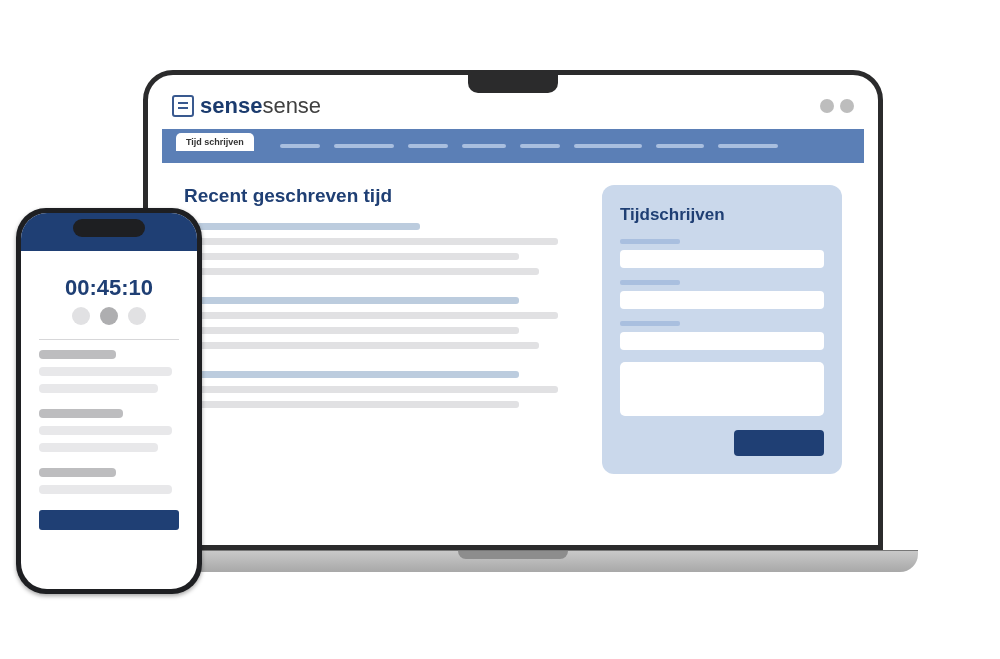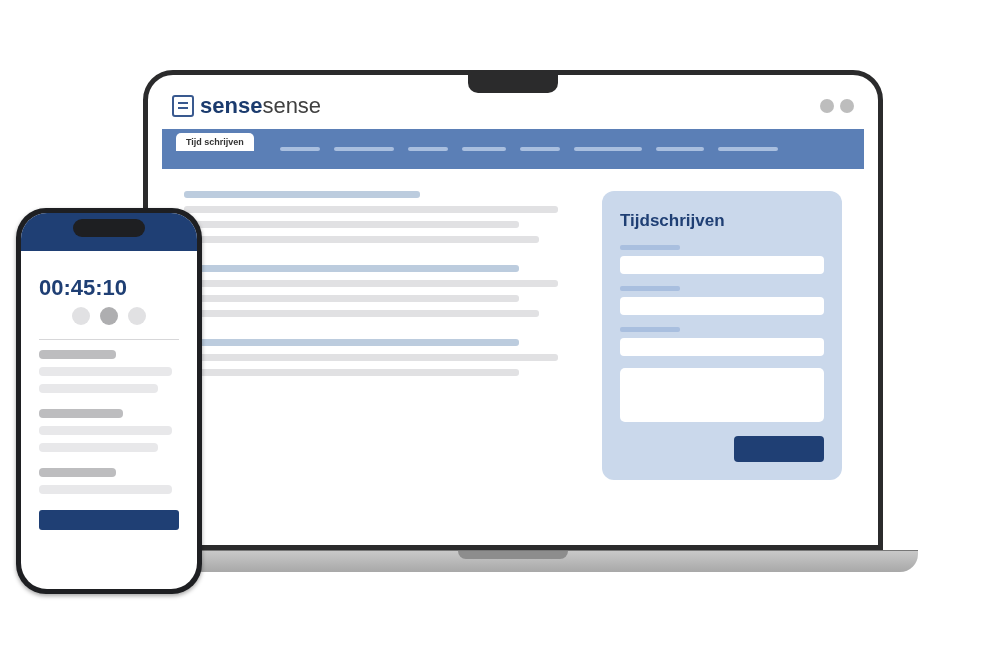--- a/index.html
+++ b/index.html
@@ -99,21 +99,21 @@
       padding:5px 16px 4px 16px;
       border-radius:6px 6px 0 0;
     }
     .lt-tab-ghost{
       height:4px;border-radius:2px;background:#c6c6c8;
       margin-bottom:4px;
     }
 
     .lt-bluebar{
       background:#5b7fb6;
-      height:40px;
+      height:34px;
       display:flex;
       align-items:center;
       gap:14px;
       padding:0 14px;
       position:relative;
     }
     .lt-subtab{
       position:absolute;left:14px;top:4px;
       background:#ffffff;color:#333;
       font-size:9px;font-weight:600;
@@ -180,21 +180,21 @@
     }
     .phone-topbar{
       height:38px;background:#1f3f74;
     }
     .phone-notch{
       position:absolute;top:6px;left:50%;transform:translateX(-50%);
       width:72px;height:18px;background:#1e1f22;border-radius:12px;
     }
     .ph-content{padding:18px 18px 12px 18px;}
     .ph-timer{
-      color:#1f3f74;font-weight:800;font-size:22px;margin:6px 0 6px;
+      color:#1f3f74;font-weight:800;font-size:22px;text-align:center;margin:6px 0 6px;
     }
     .ph-dots{display:flex;justify-content:center;gap:10px;margin-bottom:14px;}
     .ph-dot{width:18px;height:18px;border-radius:50%;background:#e1e1e3;}
     .ph-dot.active{background:#aeaeb0;}
     .ph-sep{height:1px;background:#d7d7d9;margin-bottom:10px;}
     .ph-line{height:9px;border-radius:4px;margin-bottom:8px;}
     .ph-group{margin-bottom:16px;}
     .ph-c1{background:#bdbdbf;}
     .ph-c2{background:#e8e8ea;}
     .ph-submit{height:20px;background:#1f3f74;border-radius:3px;margin-top:6px;}
@@ -228,20 +228,21 @@
       <div class="lt-bar-ghost" style="width:40px"></div>
       <div class="lt-bar-ghost" style="width:44px"></div>
       <div class="lt-bar-ghost" style="width:40px"></div>
       <div class="lt-bar-ghost" style="width:68px"></div>
       <div class="lt-bar-ghost" style="width:48px"></div>
       <div class="lt-bar-ghost" style="width:60px"></div>
     </div>
 
     <div class="lt-main">
       <div class="lt-left">
+        <div class="lt-section-title">Recent geschreven tijd</div>
 
         <div class="lt-block">
           <div class="lt-line c1" style="width:60%"></div>
           <div class="lt-line c2" style="width:95%"></div>
           <div class="lt-line c2" style="width:85%"></div>
           <div class="lt-line c2" style="width:90%"></div>
         </div>
         <div class="lt-block">
           <div class="lt-line c1" style="width:85%"></div>
           <div class="lt-line c2" style="width:95%"></div>

